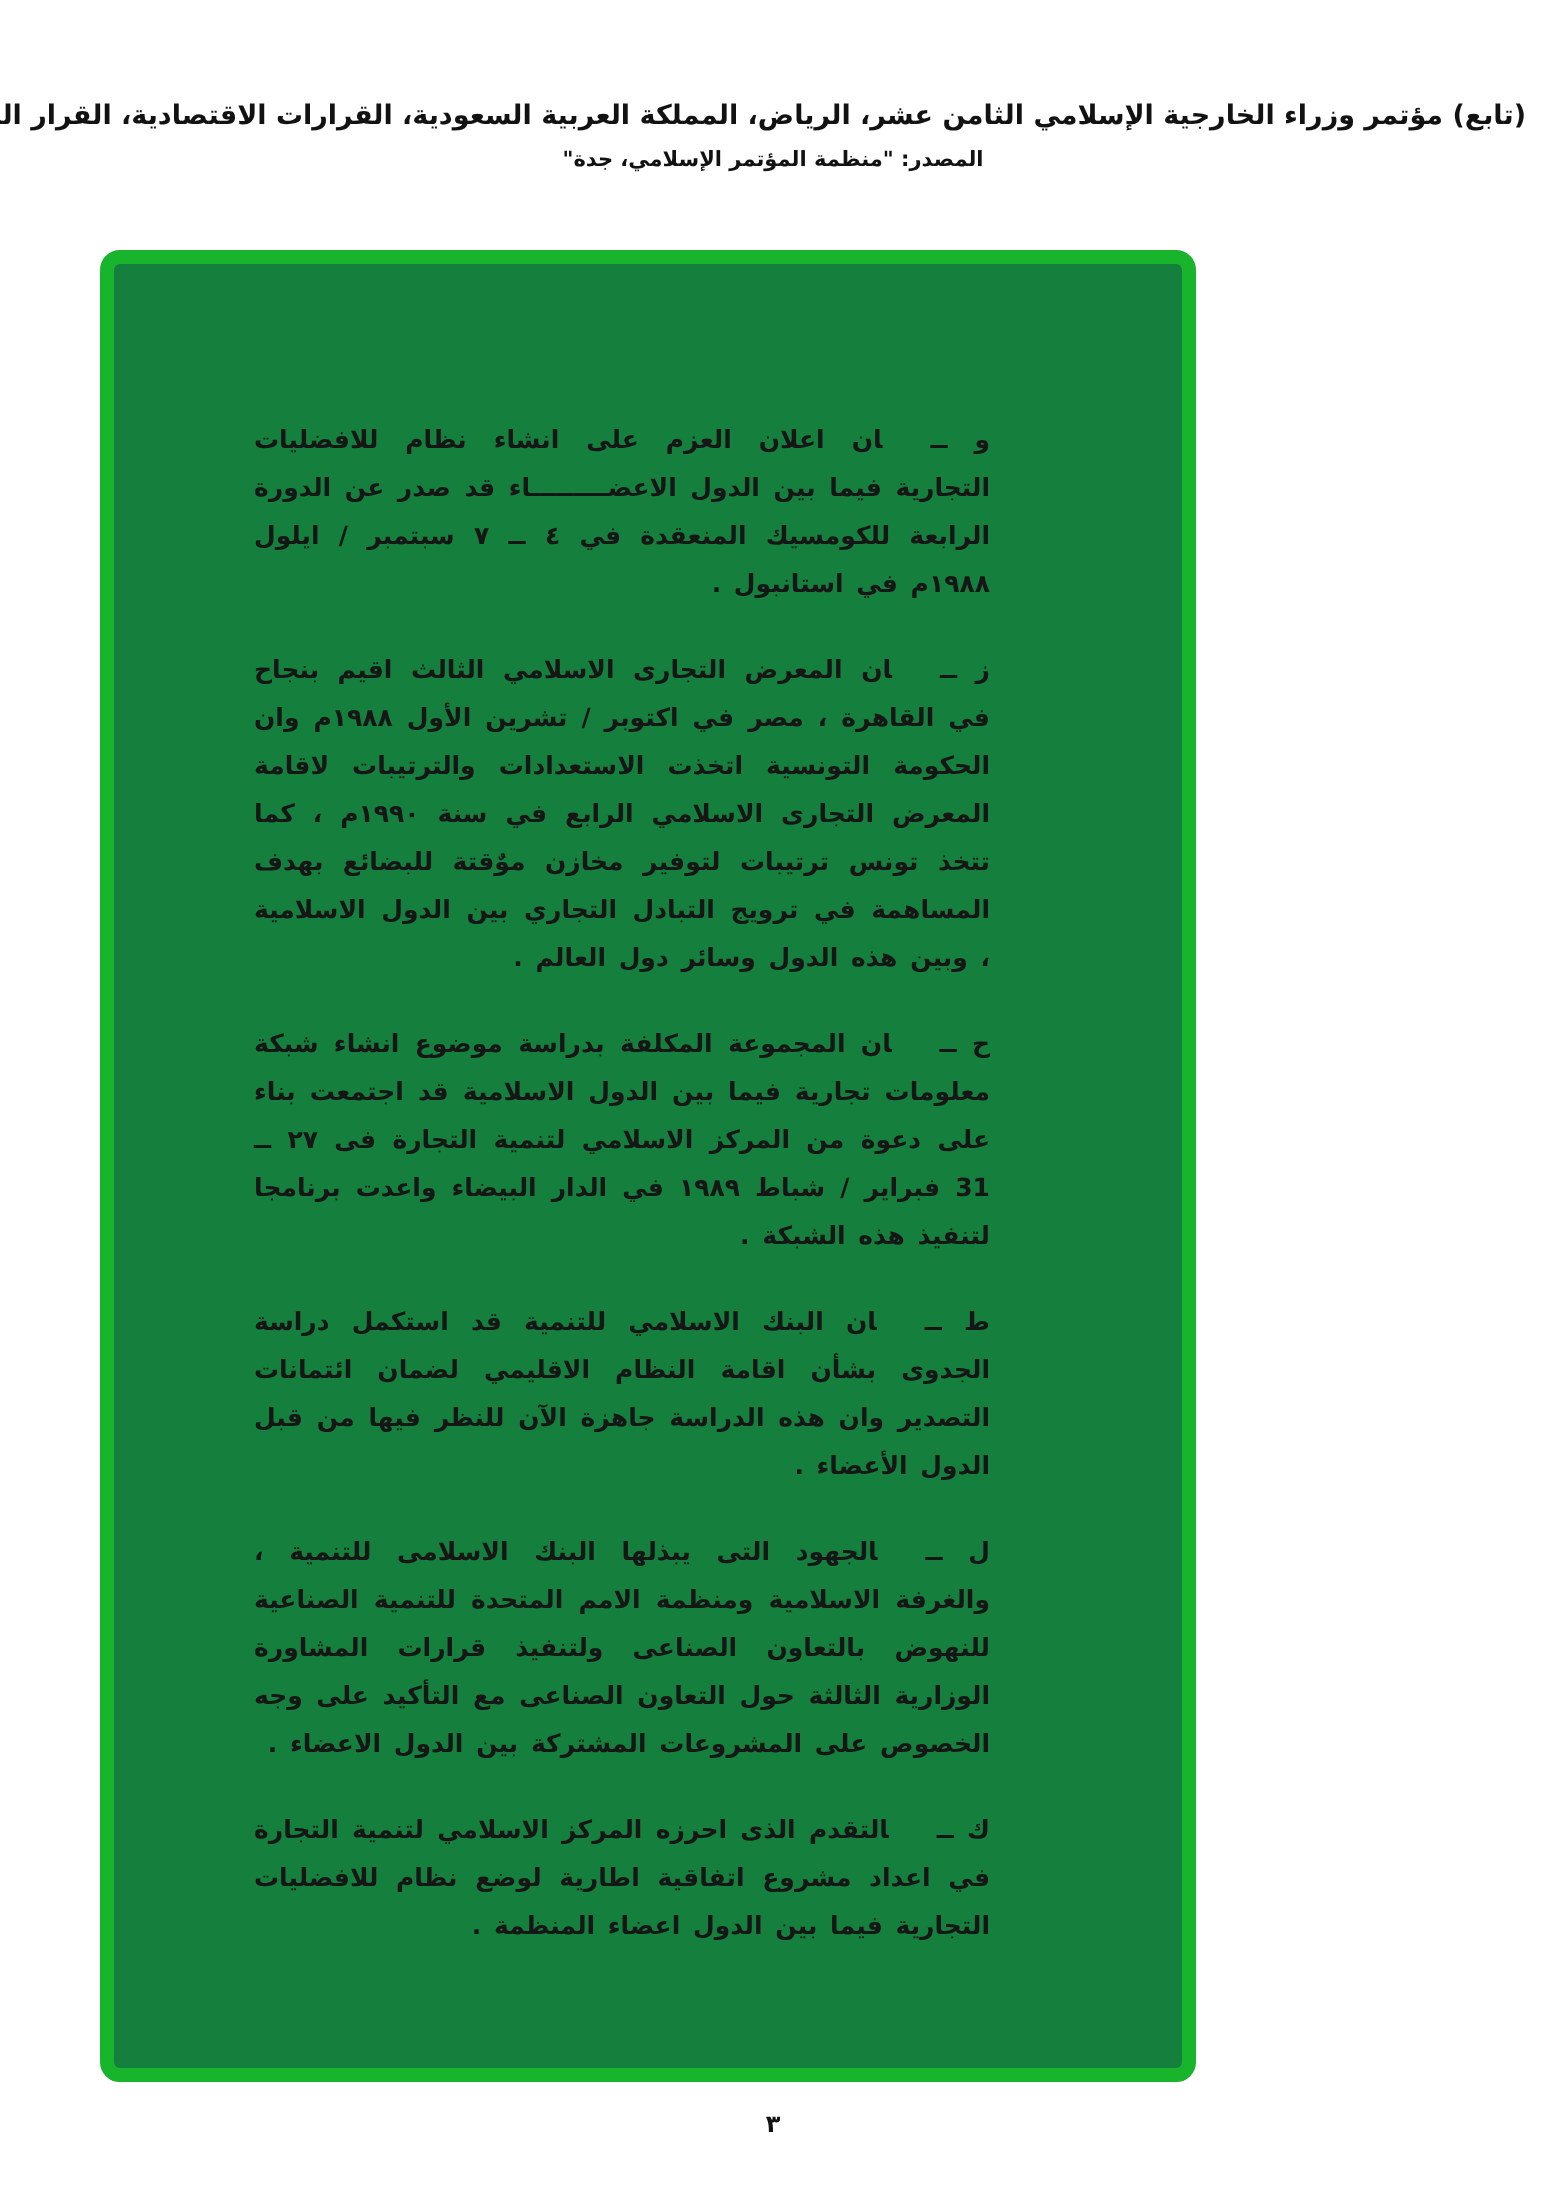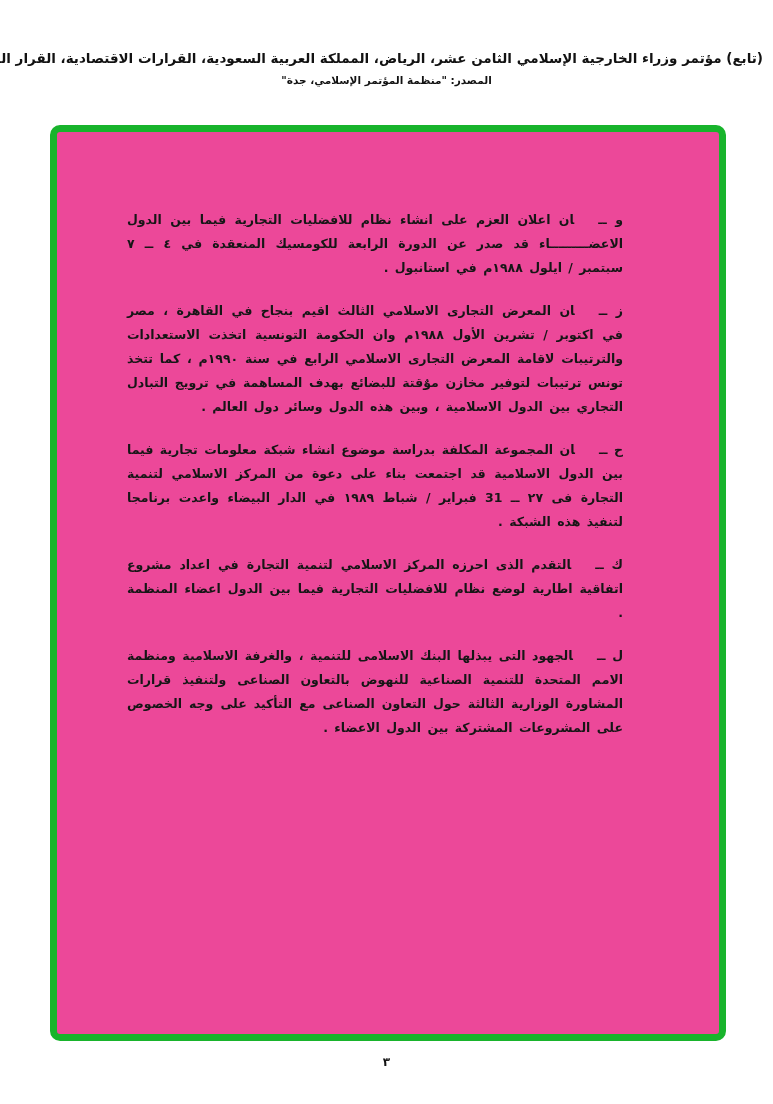--- a/index.html
+++ b/index.html
@@ -17,23 +17,23 @@
     direction: rtl; text-align: center; color: #121212;
   }
   .header-line1 {
     font-size: 13.5px; font-weight: bold; white-space: nowrap; letter-spacing: 0px;
   }
   .header-line2 {
     margin-top: 8px; font-size: 10.5px; font-weight: bold;
   }
   .doc-frame {
     position: absolute; left: 50px; top: 125px;
-    width: 676px; height: 916px;
+    width: 548px; height: 916px;
     border: 7px solid #18b42c; border-radius: 10px;
-    background: #ec4899;
+    background: #15803d;
   }
   .doc-content {
     position: absolute; top: 76px; right: 96px; left: 70px;
     direction: rtl;
     color: #161616; font-weight: bold;
     font-size: 12.5px; line-height: 24px;
   }
   .para {
     text-align: justify; margin-bottom: 19px;
     word-spacing: 2px;
@@ -62,28 +62,31 @@
       </div>
 
       <div class="para">
         <span class="marker">ز ــ</span><span>ان المعرض التجارى الاسلامي الثالث اقيم بنجاح في القاهرة ، مصر في اكتوبر / تشرين الأول ١٩٨٨م وان الحكومة التونسية اتخذت الاستعدادات والترتيبات لاقامة المعرض التجارى الاسلامي الرابع في سنة ١٩٩٠م ، كما تتخذ تونس ترتيبات لتوفير مخازن موٌقتة للبضائع بهدف المساهمة في ترويج التبادل التجاري بين الدول الاسلامية ، وبين هذه الدول وسائر دول العالم .</span>
       </div>
 
       <div class="para">
         <span class="marker">ح ــ</span><span>ان المجموعة المكلفة بدراسة موضوع انشاء شبكة معلومات تجارية فيما بين الدول الاسلامية قد اجتمعت بناء على دعوة من المركز الاسلامي لتنمية التجارة فى ٢٧ ــ 31 فبراير / شباط ١٩٨٩ في الدار البيضاء واعدت برنامجا لتنفيذ هذه الشبكة .</span>
       </div>
 
+      <div class="para">
+        <span class="marker">ط ــ</span><span>ان البنك الاسلامي للتنمية قد استكمل دراسة الجدوى بشأن اقامة النظام الاقليمي لضمان ائتمانات التصدير وان هذه الدراسة جاهزة الآن للنظر فيها من قبل الدول الأعضاء .</span>
+      </div>
 
 
       <div class="para">
-        <span class="marker">ك ــ</span><span>التقدم الذى احرزه المركز الاسلامي لتنمية التجارة في اعداد مشروع اتفاقية اطارية لوضع نظام للافضليات التجارية فيما بين الدول اعضاء المنظمة .</span>
+        <span class="marker">ل ــ</span><span>الجهود التى يبذلها البنك الاسلامى للتنمية ، والغرفة الاسلامية ومنظمة الامم المتحدة للتنمية الصناعية للنهوض بالتعاون الصناعى ولتنفيذ قرارات المشاورة الوزارية الثالثة حول التعاون الصناعى مع التأكيد على وجه الخصوص على المشروعات المشتركة بين الدول الاعضاء .</span>
       </div>
 
       <div class="para">
-        <span class="marker">ل ــ</span><span>الجهود التى يبذلها البنك الاسلامى للتنمية ، والغرفة الاسلامية ومنظمة الامم المتحدة للتنمية الصناعية للنهوض بالتعاون الصناعى ولتنفيذ قرارات المشاورة الوزارية الثالثة حول التعاون الصناعى مع التأكيد على وجه الخصوص على المشروعات المشتركة بين الدول الاعضاء .</span>
+        <span class="marker">ك ــ</span><span>التقدم الذى احرزه المركز الاسلامي لتنمية التجارة في اعداد مشروع اتفاقية اطارية لوضع نظام للافضليات التجارية فيما بين الدول اعضاء المنظمة .</span>
       </div>
 
     </div>
   </div>
 
   <div class="footer-pagenum">٣</div>
 
 </div>
 
 </body></html>

